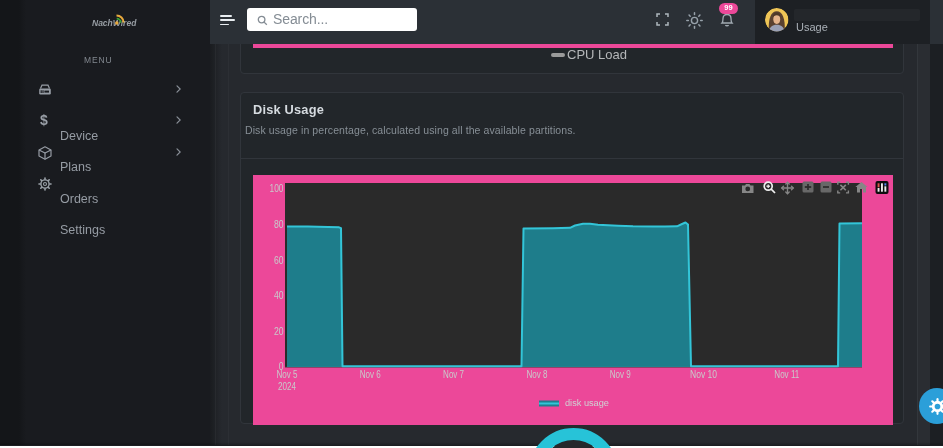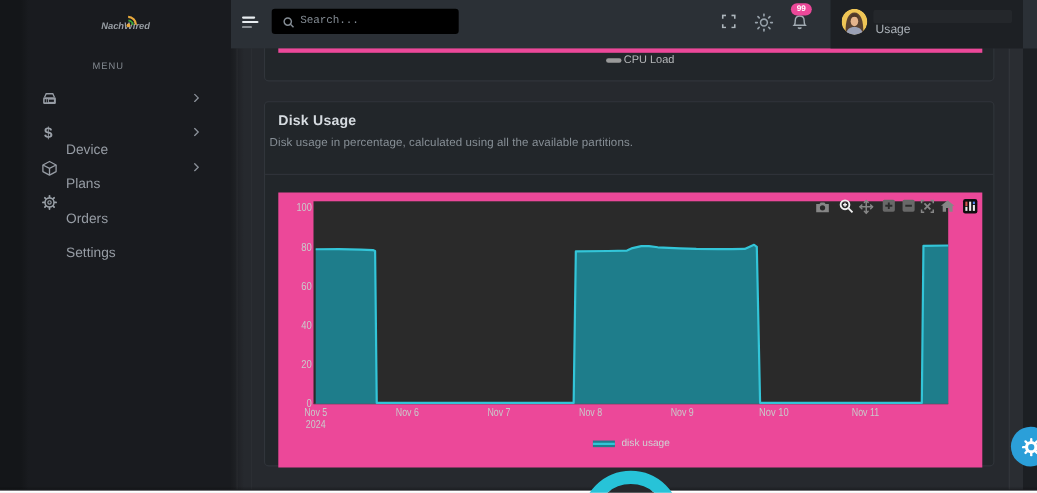--- a/index.html
+++ b/index.html
@@ -12,21 +12,21 @@
   #sidebar .logo .word { font-style:italic; font-weight:bold; font-size:8.5px; color:#989ea4; position:absolute; left:92px; top:18px; letter-spacing:0; }
   #menulabel { position:absolute; left:36px; top:55px; font-size:8.5px; letter-spacing:0.9px; color:#82888f; font-weight:normal;margin-left:48px; }
   .mitem { position:absolute; left:0; width:210px; height:22px; color:#969ca4; font-size:12.5px; }
   .mitem .lab { position:absolute; left:60px; top:3px;margin-top:46px; }
   .mitem .ic { position:absolute; left:37px; top:2px; width:16px; height:16px; }
   .mitem .chev { position:absolute; right:29px; top:5px; width:5px; height:8px; }
 
   
   #header { position:absolute; left:210px; top:0; width:733px; height:44px; background:#2b3036; z-index:10; }
   .hline { position:absolute; left:10px; background:#e9edf1; height:1.8px; border-radius:1px; }
-  #search { position:absolute; left:37px; top:8px; width:170px; height:23px; background:#000000; border-radius:3px; color:#848c94; font-size:10px; line-height:23px; padding-left:26px; letter-spacing:-0.1px;font-family:Liberation Mono, monospace; }
+  #search { position:absolute; left:37px; top:8px; width:170px; height:23px; background:#ffffff; border-radius:3px; color:#848c94; font-size:14px; line-height:23px; padding-left:26px; letter-spacing:-0.1px; }
   #userpanel { position:absolute; left:545px; top:0; width:175px; height:44px; background:#1d2024; }
   #userpanel .skel { position:absolute; left:39px; top:9px; width:126px; height:12px; background:rgba(255,255,255,0.035); border-radius:2px; }
   #userpanel .uname { position:absolute; left:41px; top:21px; color:#abb1b8; font-size:11px; }
 
   
   #strip1 { position:absolute; left:917px; top:44px; width:13px; height:401px; background:#2a2d32; border-left:1px solid #33373c; }
   #strip2 { position:absolute; left:930px; top:44px; width:13px; height:401px; background:#1c1f23; }
   #sideshadow { position:absolute; left:210px; top:0; width:12px; height:445px; background:linear-gradient(90deg, rgba(0,0,0,0.32), rgba(0,0,0,0)); z-index:9; }
 
   
@@ -37,21 +37,21 @@
   #card2 .desc { position:absolute; left:4px; top:31px; font-size:10.5px; color:#878f96; letter-spacing:0.1px; }
   #card2 .chead { position:absolute; left:0; top:0; width:100%; height:66px; border-bottom:1px solid #31353b; }
 
   
   .paper { position:absolute; background:#ec4899; }
   #paper1 { left:12px; top:0px; width:640px; height:77px; }
   #paper2 { left:12px; top:82px; width:640px; height:249.5px; }
 
   #legend1 { position:absolute; left:310px; top:81.5px; height:12px; font-size:0; line-height:4px; }
   .leg-sw { display:inline-block; width:14px; height:4px; border-radius:2px; background:#9a9a9a; vertical-align:middle; }
-  .leg-tx { display:inline-block; font-size:10px; color:#b5b7b9; vertical-align:middle; margin-left:2px; }
+  .leg-tx { display:inline-block; font-size:13px; color:#b5b7b9; vertical-align:middle; margin-left:2px; }
 
   
   #app::after { content:""; position:absolute; left:0; bottom:0; width:943px; height:4px; background:linear-gradient(180deg, rgba(0,0,0,0), rgba(0,0,0,0.3)); z-index:20; }
 </style>
 </head>
 <body>
 <div id="app">
 
   <div id="header">
     <div class="hline" style="top:15px;width:12px;"></div>

